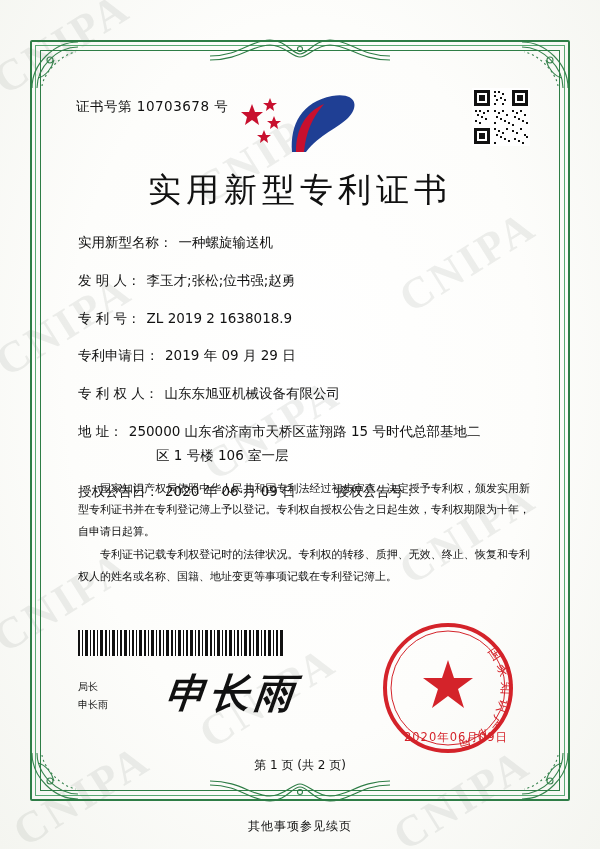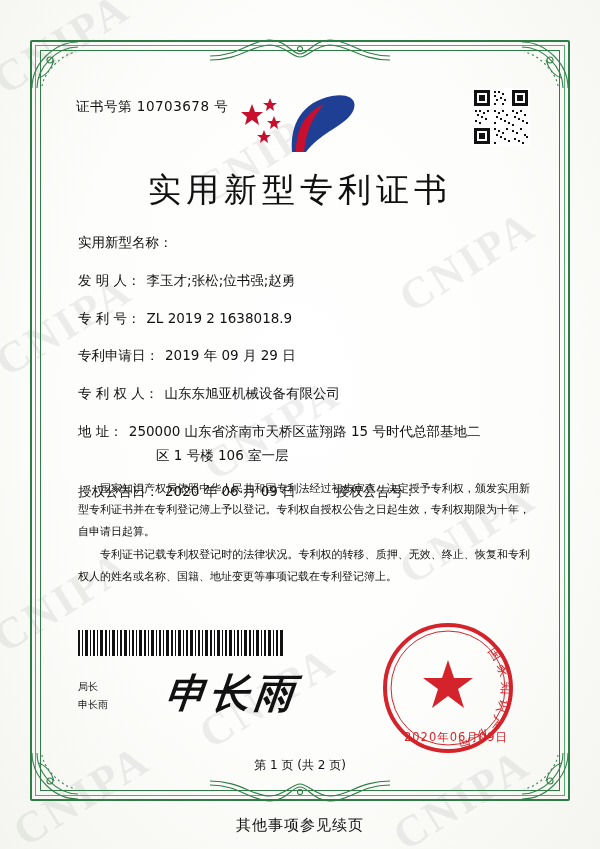--- a/index.html
+++ b/index.html
@@ -143,21 +143,21 @@
     color:#d4232a;font-size:11.5px;letter-spacing:1px;
     font-family:"DejaVu Sans", sans-serif;
   }
   .page-no{
     position:absolute;left:0;right:0;bottom:5px;text-align:center;
     font-size:12px;color:#111;
     font-family:"DejaVu Sans", sans-serif;
   }
   .footer-note{
     position:absolute;left:0;right:0;bottom:14px;text-align:center;
-    font-size:15px;color:#111;letter-spacing:1px;
+    font-size:12px;color:#111;letter-spacing:1px;
     font-family:"DejaVu Sans", sans-serif;
   }
 </style>
 </head>
 <body>
 
 <div class="page">
 
   <div class="wm wm1">CNIPA</div>
   <div class="wm wm2">CNIPA</div>
@@ -311,20 +311,21 @@
           <polygon points="24,42 26,47 31,47 27,50 28,55 24,52 20,55 21,50 17,47 22,47"></polygon>
         </g>
       </svg>
     </div>
 
     <div class="title">实用新型专利证书</div>
 
     <div class="fields">
       <div class="frow">
         <span class="flabel">实用新型名称：</span>
+        <span class="fval">一种螺旋输送机</span>
       </div>
       <div class="frow">
         <span class="flabel">发  明  人：</span>
         <span class="fval">李玉才;张松;位书强;赵勇</span>
       </div>
       <div class="frow">
         <span class="flabel">专  利  号：</span>
         <span class="fval">ZL 2019 2 1638018.9</span>
       </div>
       <div class="frow">

